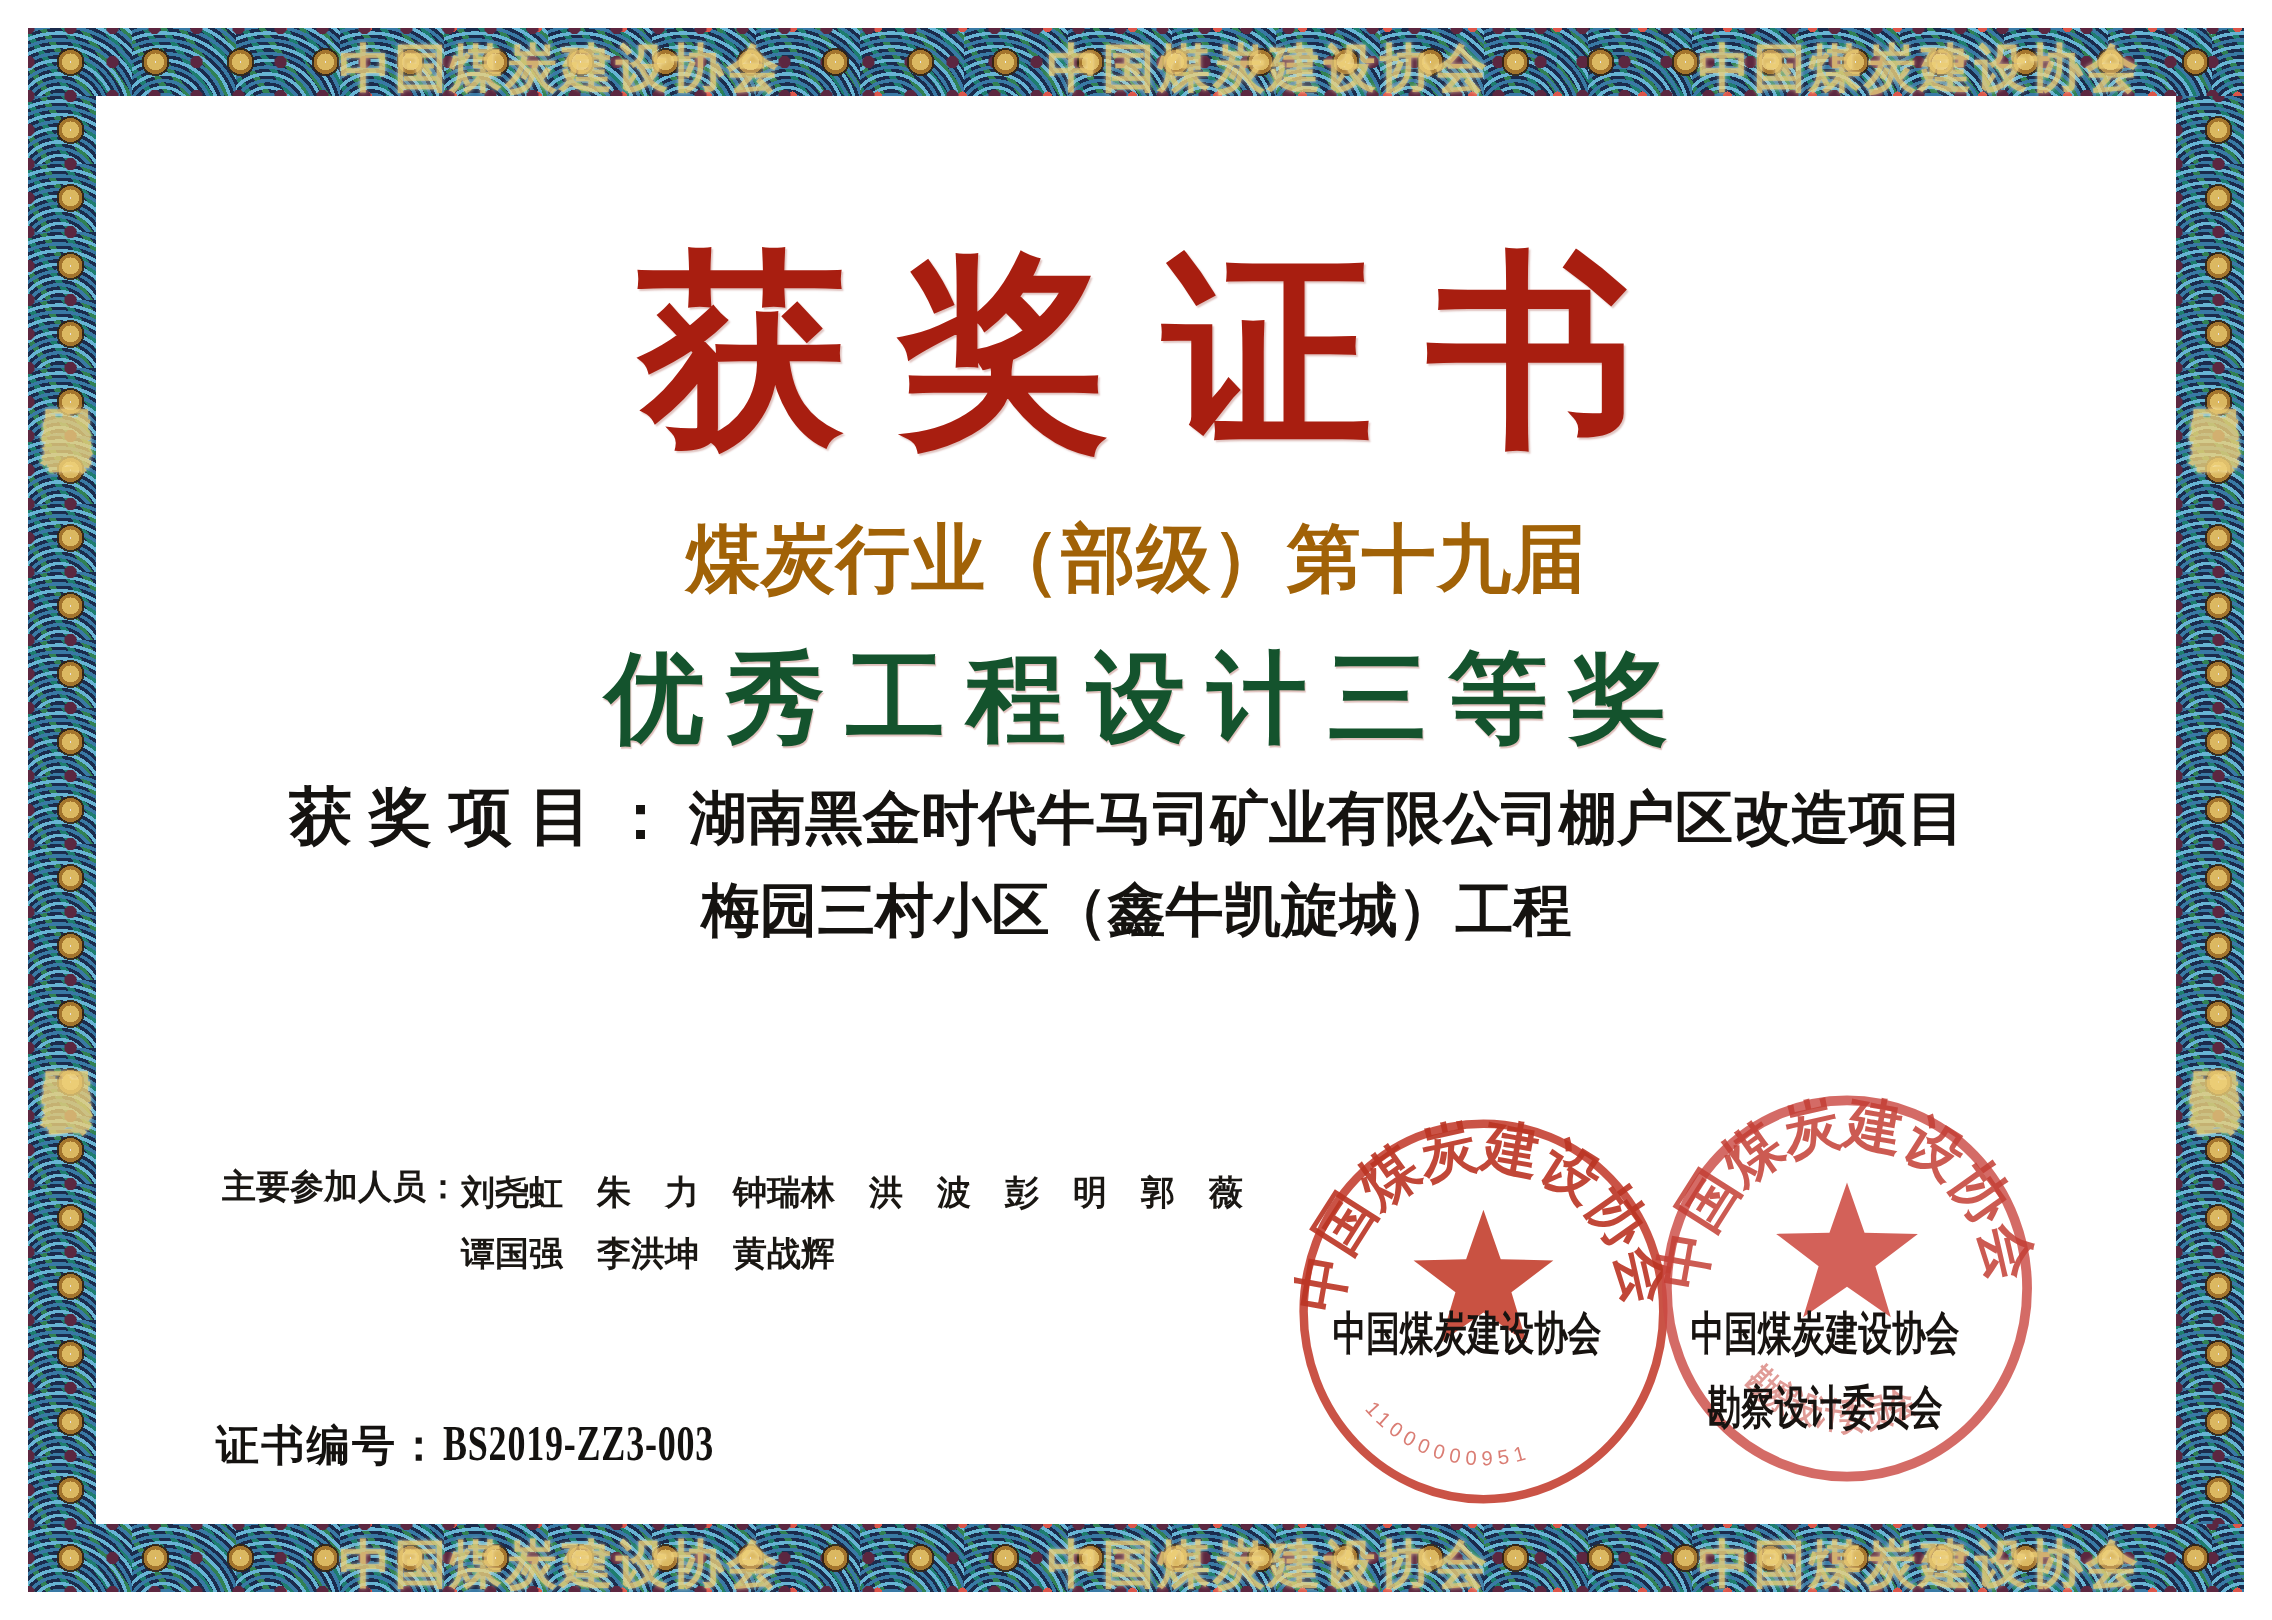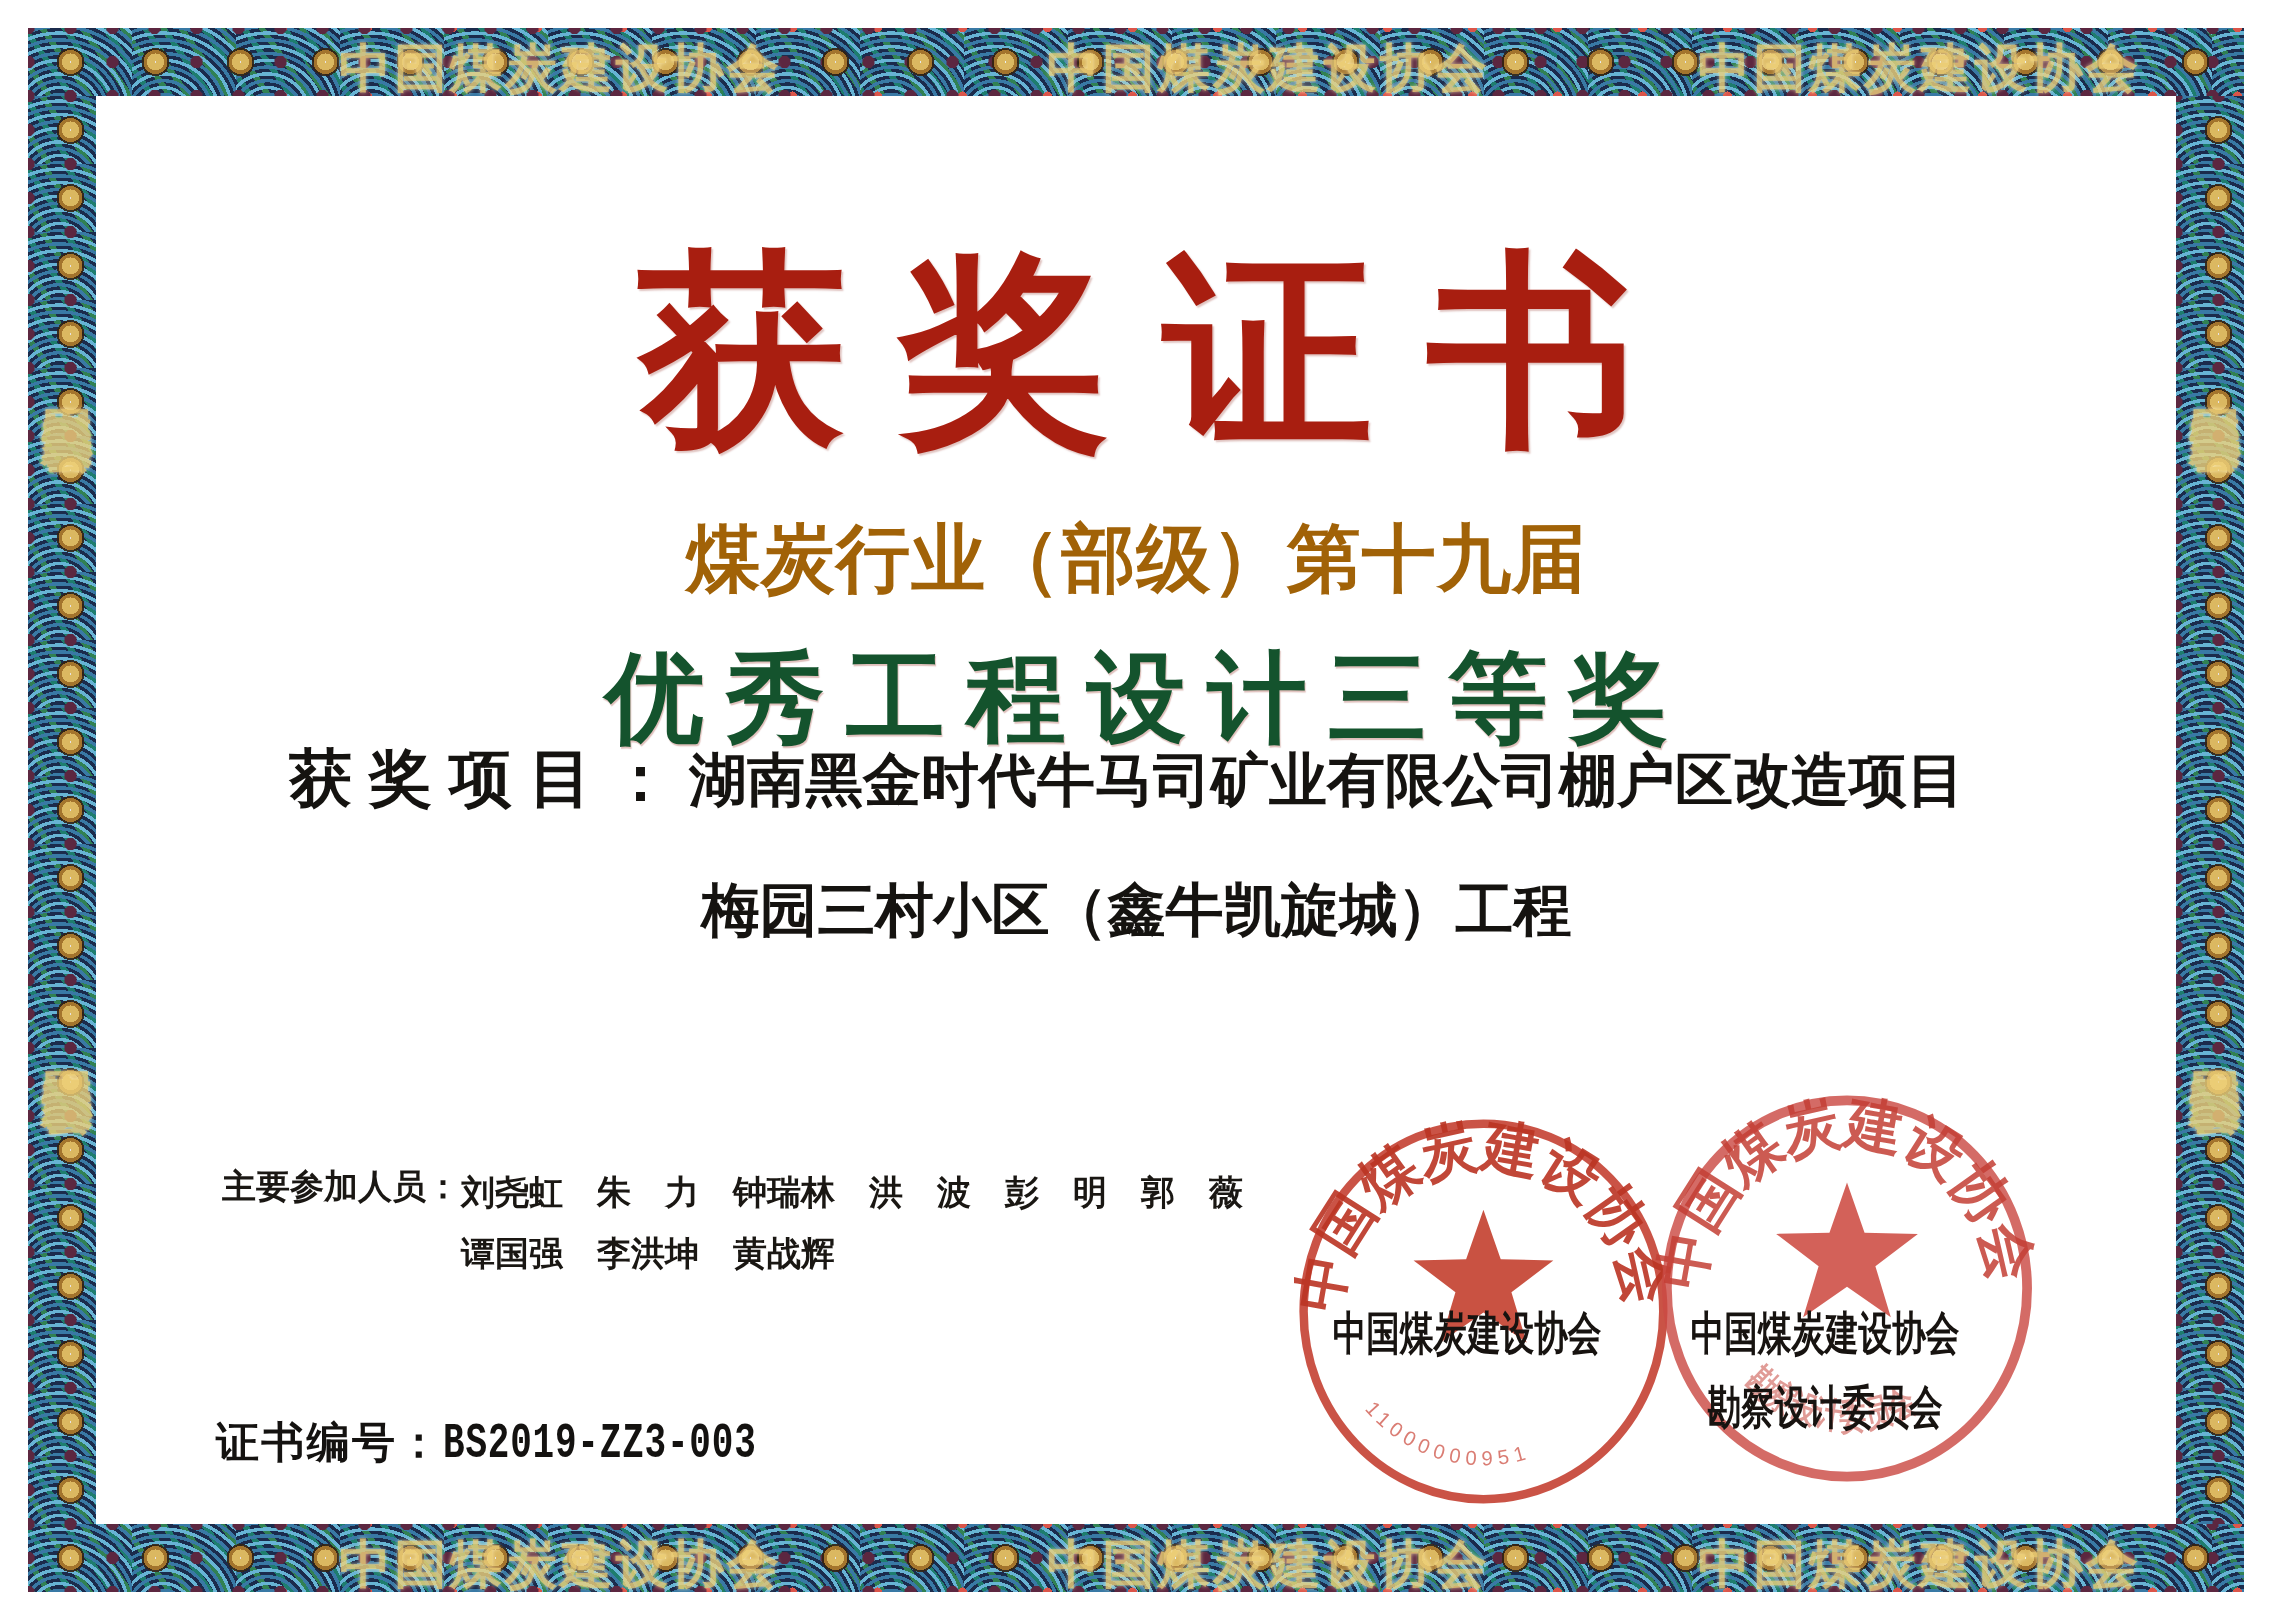--- a/index.html
+++ b/index.html
@@ -34,39 +34,39 @@
          letter-spacing:54px;text-indent:54px;line-height:1.1;
          text-shadow:1.7px 2.3px 1.7px rgba(130,20,8,.25);}
   .subtitle{position:absolute;left:0;right:0;top:510px;text-align:center;
             font-size:74px;font-weight:900;color:#a16207;letter-spacing:1.1px;}
   .award{position:absolute;left:0;right:0;top:633px;text-align:center;
          font-size:99px;font-weight:900;color:#14532d;
          letter-spacing:21.5px;text-indent:21.5px;
          text-shadow:1.1px 1.7px 1.1px rgba(140,25,12,.28);}
 
   
-  .field{position:absolute;left:289px;white-space:nowrap;color:#151310;}
+  .field{position:absolute;left:289px;white-space:nowrap;color:#151310;margin-top:38px;}
   .field .flabel{font-family:"Liberation Sans","DejaVu Sans",sans-serif;
                  font-weight:900;font-size:63px;letter-spacing:17px;vertical-align:baseline;}
   .field .fvalue{font-weight:700;font-size:58px;letter-spacing:0px;}
   .field-project{top:736px;}
   .value-cont{position:absolute;left:0;right:0;top:872px;text-align:center;
               font-weight:700;font-size:58px;color:#151310;white-space:nowrap;}
   .field-unit{top:965px;}
 
   
   .participants-label{position:absolute;left:222px;top:1164px;
      font-family:"Liberation Sans","DejaVu Sans",sans-serif;
      font-weight:900;font-size:34px;color:#1a1713;white-space:nowrap;}
   .participants-names{position:absolute;left:461px;top:1162px;
      font-weight:700;font-size:34px;line-height:61px;color:#1a1713;white-space:nowrap;}
 
   
   .certno{position:absolute;left:216px;top:1414px;white-space:nowrap;color:#141210;
-          font-family:Liberation Mono, monospace;}
+          font-family:Liberation Serif, serif;}
   .certno .clabel{font-weight:900;font-size:43px;letter-spacing:2.3px;}
   .certno .cvalue{display:inline-block;font-weight:700;font-size:50px;letter-spacing:1.1px;
                   transform:scaleX(.72);transform-origin:0 60%;}
 
   
   .seal{position:absolute;z-index:1;}
   .seal-left{left:1294px;top:1116px;}
   .seal-right{left:1652px;top:1093px;}
   .issuer{position:absolute;z-index:3;color:#171310;font-weight:900;
           text-align:center;white-space:nowrap;}

